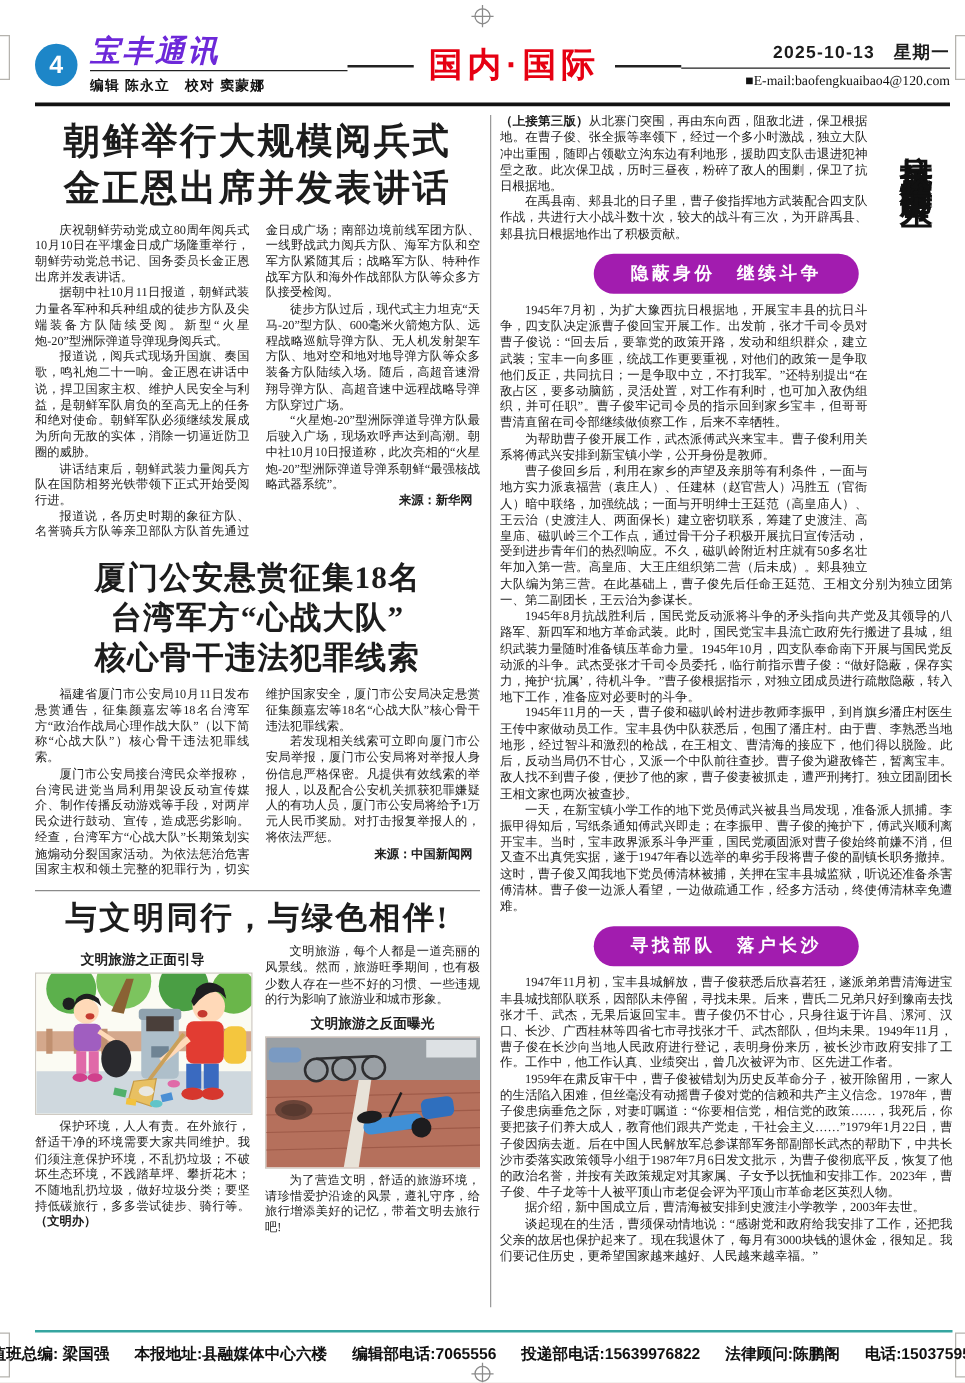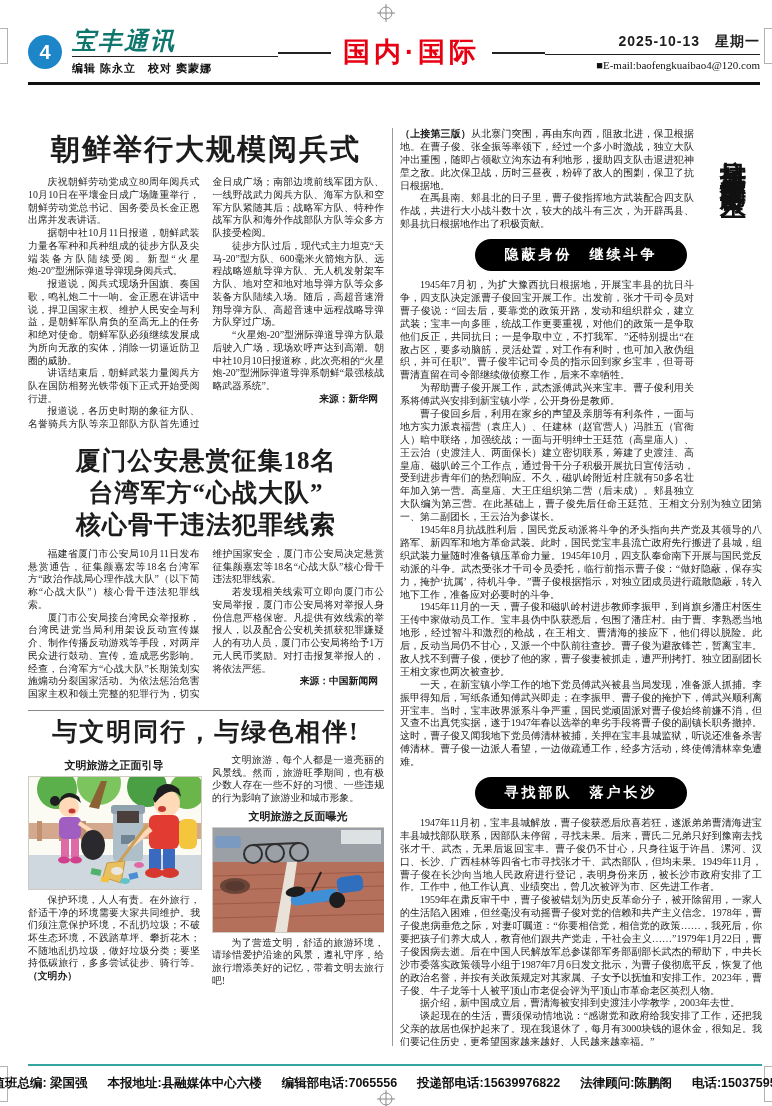--- a/index.html
+++ b/index.html
@@ -15,36 +15,36 @@
   
   .header { position:absolute; left:28px; right:12px; top:26px; height:52px; display:flex; align-items:stretch; }
   .hdr-left { display:flex; align-items:center; width:250px; }
   .page-circle {
     width:34px; height:34px; border-radius:50%; background:#1d86c8; color:#fff;
     font:bold 20px "Liberation Sans",sans-serif; display:flex; align-items:center; justify-content:center;
     flex:0 0 auto; margin-right:10px;
   }
   .masthead-stack { display:flex; flex-direction:column; justify-content:center; flex:1; }
   .masthead {
-    color:#0f766e; font:italic bold 24px "DejaVu Serif",serif; letter-spacing:2px;
+    color:#6d28d9; font:italic bold 24px "DejaVu Serif",serif; letter-spacing:2px;
     padding-bottom:2px; border-bottom:1.5px solid #222; line-height:1.1;
   }
   .staff { font:bold 11px "Liberation Sans",sans-serif; color:#111; padding-top:4px; letter-spacing:1px; }
   .hdr-center { flex:1; display:flex; align-items:center;justify-content:flex-end; }
   .hdr-line { flex:1; height:1.5px; background:#222; margin-top:2px; }
   .section-title {
     color:#e60012; font:bold 27px "Liberation Sans",sans-serif; letter-spacing:4px;
     padding:0 12px; white-space:nowrap;
   }
   .hdr-right { width:215px; display:flex; flex-direction:column; justify-content:center; }
   .hdr-date { font:bold 14px "Liberation Sans",sans-serif; text-align:right; padding-bottom:3px; border-bottom:1.5px solid #222; letter-spacing:1px; }
   .hdr-email { font:11px "Liberation Serif",serif; text-align:right; padding-top:4px; color:#111; }
   .header-rule { position:absolute; left:28px; right:12px; top:82px; height:3px; background:#111; }
   
-  .content { position:absolute; left:28px; right:10px; top:92px; bottom:60px; display:flex; overflow:hidden;margin-top:36px; }
+  .content { position:absolute; left:28px; right:10px; top:92px; bottom:60px; display:flex; overflow:hidden; }
   .left-region { width:356px; flex:0 0 auto; overflow:hidden; }
   .v-divider { width:1px; background:#9a9a9a; margin:0 7px 0 8px; flex:0 0 auto; }
   .right-region { flex:1; overflow:hidden; }
   p { margin:0; }
   .indent p, p.indent { text-indent:2em; }
   
   .a1-title { font:bold 29px "Liberation Sans",sans-serif; text-align:center; line-height:1.32; letter-spacing:2px; margin:2px 0 8px; }
   .body-cols { column-count:2; column-gap:13px; font-size:9.8px; line-height:1.3; text-align:justify; }
   .source { text-align:right; font-weight:bold; text-indent:0 !important; padding-right:6px; }
   
@@ -58,21 +58,21 @@
   .civ-img { width:100%; display:block; border:1px solid #cfcac2; }
   .attr { font-weight:bold; }
   
   .feature-body { font-size:10px; line-height:1.29; text-align:justify; }
   .vtitle-float { float:right; width:54px; height:352px; margin:12px 2px 6px 12px; display:flex; justify-content:center; align-items:flex-start; }
   .vtitle {
     writing-mode:vertical-rl; text-orientation:upright;
     font:bold 26px "Liberation Serif",serif; letter-spacing:3px; color:#111;
   }
   .badge {
-    width:212px; margin:8px auto; background:#000000; color:#fff;
+    width:212px; margin:8px auto; background:#a21caf; color:#fff;
     font:bold 14px "Liberation Sans",sans-serif; letter-spacing:3px; text-align:center;
     border-radius:17px; padding:7px 0;
   }
   
   .footer-rule { position:absolute; left:28px; right:10px; bottom:40px; height:2.5px; background:#35a5a0; }
   .footer { position:absolute; left:28px; right:10px; bottom:14px; display:flex; justify-content:center; gap:20px;
     font:bold 12.5px "Liberation Sans",sans-serif; color:#111; white-space:nowrap; }
 </style>
 </head>
 <body>
@@ -114,20 +114,21 @@
   </div>
   <div class="header-rule"></div>
 
   <div class="content">
 
     <div class="left-region">
 
       <div>
         <div class="a1-title">
           <div>朝鲜举行大规模阅兵式</div>
+          <div>金正恩出席并发表讲话</div>
         </div>
         <div class="body-cols indent">
           <div>
               <p>庆祝朝鲜劳动党成立80周年阅兵式10月10日在平壤金日成广场隆重举行，朝鲜劳动党总书记、国务委员长金正恩出席并发表讲话。</p>
               <p>据朝中社10月11日报道，朝鲜武装力量各军种和兵种组成的徒步方队及尖端装备方队陆续受阅。新型“火星炮-20”型洲际弹道导弹现身阅兵式。</p>
               <p>报道说，阅兵式现场升国旗、奏国歌，鸣礼炮二十一响。金正恩在讲话中说，捍卫国家主权、维护人民安全与利益，是朝鲜军队肩负的至高无上的任务和绝对使命。朝鲜军队必须继续发展成为所向无敌的实体，消除一切逼近防卫圈的威胁。</p>
               <p>讲话结束后，朝鲜武装力量阅兵方队在国防相努光铁带领下正式开始受阅行进。</p>
               <p>报道说，各历史时期的象征方队、名誉骑兵方队等亲卫部队方队首先通过金日成广场；南部边境前线军团方队、一线野战武力阅兵方队、海军方队和空军方队紧随其后；战略军方队、特种作战军方队和海外作战部队方队等众多方队接受检阅。</p>
               <p>徒步方队过后，现代式主力坦克“天马-20”型方队、600毫米火箭炮方队、远程战略巡航导弹方队、无人机发射架车方队、地对空和地对地导弹方队等众多装备方队陆续入场。随后，高超音速滑翔导弹方队、高超音速中远程战略导弹方队穿过广场。</p>
               <p>“火星炮-20”型洲际弹道导弹方队最后驶入广场，现场欢呼声达到高潮。朝中社10月10日报道称，此次亮相的“火星炮-20”型洲际弹道导弹系朝鲜“最强核战略武器系统”。</p>

